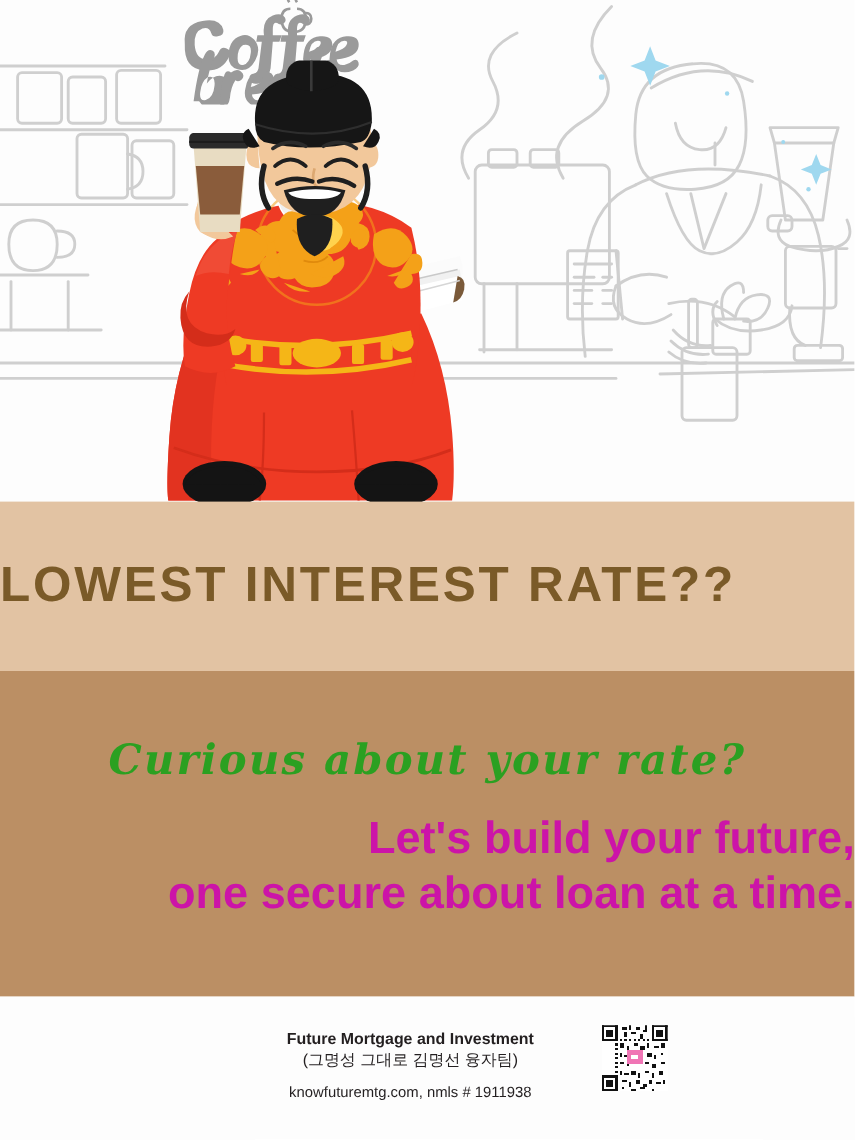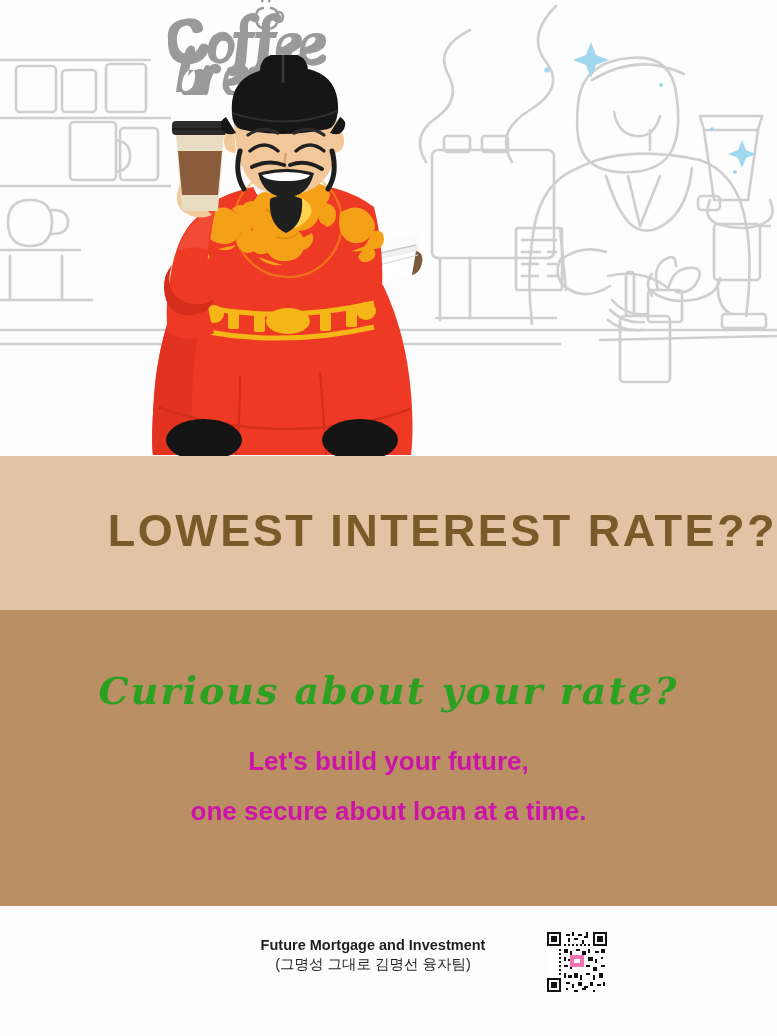--- a/index.html
+++ b/index.html
@@ -73,21 +73,21 @@
     height: 130px;
     background: #fdfdfd;
   }
 
   
   .headline {
     position: absolute;
     left: 0;
     top: 505px;
     width: 777px;
-    text-align: right;
+    text-align: left;
     font-family: "Liberation Sans", sans-serif;
     font-weight: bold;
     font-size: 45px;
     letter-spacing: 2.5px;
     color: #7a5a28;
     white-space: nowrap;
   }
 
   
   .green-line {
@@ -104,25 +104,25 @@
     color: #2ba021;
     white-space: nowrap;
   }
 
   
   .magenta-block {
     position: absolute;
     left: 0;
     top: 736px;
     width: 777px;
-    text-align: center;
+    text-align: right;
     color: #cc14a8;
     font-family: "Liberation Sans", sans-serif;
     font-weight: bold;
-    font-size: 26px;
+    font-size: 41px;
     line-height: 50px;
     white-space: nowrap;
   }
 
   
   .footer-text {
     position: absolute;
     left: 148px;
     top: 936px;
     width: 450px;
@@ -430,20 +430,21 @@
 
   <div class="green-line">Curious about your rate?</div>
   <div class="magenta-block">
     <div>Let's build your future,</div>
     <div>one secure about loan at a time.</div>
   </div>
 
   <div class="footer-text">
     <div class="footer-company">Future Mortgage and Investment</div>
     <div class="footer-company-kr">(그명성 그대로 김명선 융자팀)</div>
+    <div class="footer-site">knowfuturemtg.com, nmls # 1911938</div>
   </div>
 
   <div class="qr">
     <svg width="60" height="60" viewBox="0 0 29 29" shape-rendering="crispEdges">
       <rect width="29" height="29" fill="#ffffff"></rect>
       <g fill="#111111">
 
         <rect x="0" y="0" width="7" height="1"></rect>
           <rect x="0" y="6" width="7" height="1"></rect>
         <rect x="0" y="0" width="1" height="7"></rect>

